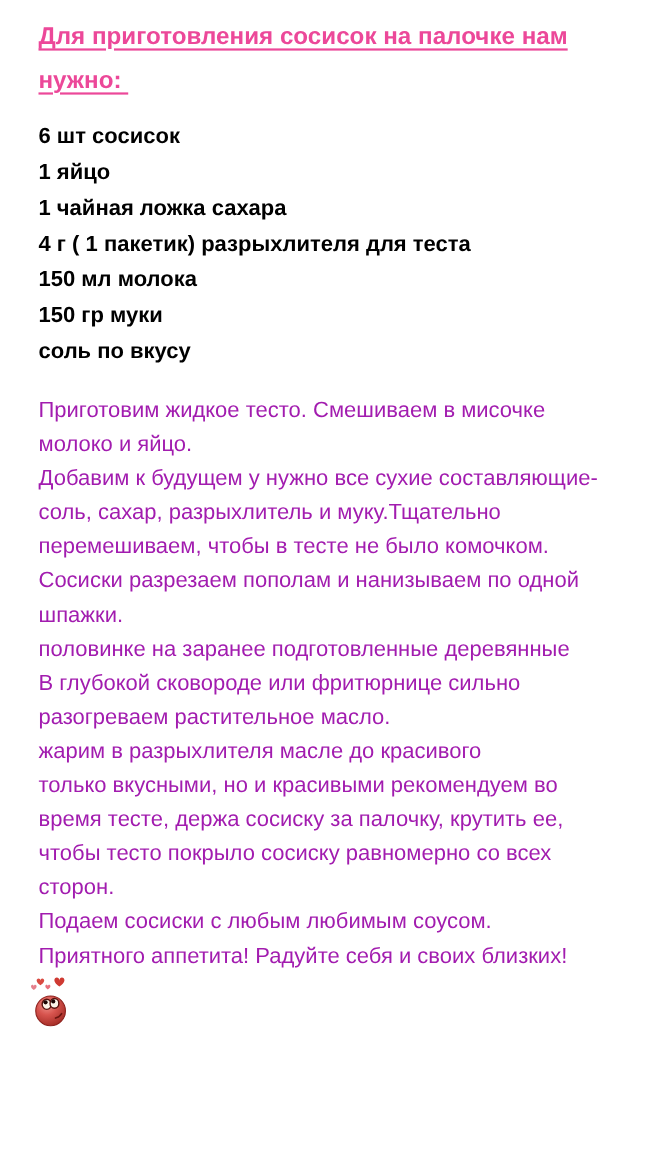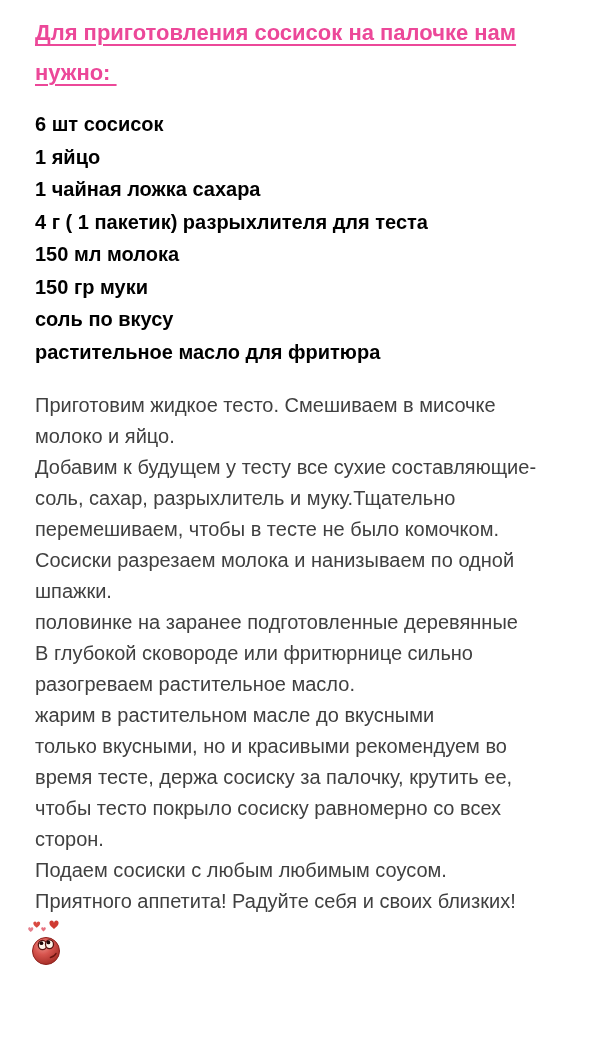--- a/index.html
+++ b/index.html
@@ -28,21 +28,21 @@
     margin-top: 15px;
     font-size: 20px;
     font-weight: bold;
     line-height: 32.5px;
     color: #000000;
   }
   .instructions {
     margin-top: 22px;
     font-size: 20px;
     line-height: 31px;
-    color: #404040;
+    color: #a21caf;
   }
   .line { white-space: nowrap; }
   .emoji {
     margin: 2px 0 0 -8px;
     width: 42px;
     height: 47px;
   }
   .emoji svg { display: block; }
 </style>
 </head>
@@ -54,36 +54,35 @@
 
   <div class="ingredients">
 
   <div class="line">6 шт сосисок</div>
       <div class="line">1 яйцо</div>
       <div class="line">1 чайная ложка сахара</div>
       <div class="line">4 г ( 1 пакетик) разрыхлителя для теста</div>
       <div class="line">150 мл молока</div>
       <div class="line">150 гр муки</div>
       <div class="line">соль по вкусу</div>
-      <div class="line">растительное масло для фритюра</div>
     </div>
 
   <div class="instructions">
 
   <div class="line">Приготовим жидкое тесто. Смешиваем в мисочке</div>
       <div class="line">молоко и яйцо.</div>
-      <div class="line">Добавим к будущем у тесту все сухие составляющие-</div>
+      <div class="line">Добавим к будущем у нужно все сухие составляющие-</div>
       <div class="line">соль, сахар, разрыхлитель и муку.Тщательно</div>
       <div class="line">перемешиваем, чтобы в тесте не было комочком.</div>
-      <div class="line">Сосиски разрезаем молока и нанизываем по одной</div>
+      <div class="line">Сосиски разрезаем пополам и нанизываем по одной</div>
       <div class="line">шпажки.</div>
       <div class="line">половинке на заранее подготовленные деревянные</div>
       <div class="line">В глубокой сковороде или фритюрнице сильно</div>
       <div class="line">разогреваем растительное масло.</div>
-      <div class="line">жарим в растительном масле до вкусными</div>
+      <div class="line">жарим в разрыхлителя масле до красивого</div>
       <div class="line">только вкусными, но и красивыми рекомендуем во</div>
       <div class="line">время тесте, держа сосиску за палочку, крутить ее,</div>
       <div class="line">чтобы тесто покрыло сосиску равномерно со всех</div>
       <div class="line">сторон.</div>
       <div class="line">Подаем сосиски с любым любимым соусом.</div>
       <div class="line">Приятного аппетита! Радуйте себя и своих близких!</div>
     </div>
 
   <div class="emoji">
     <svg width="42" height="47" viewBox="0 0 42 47" xmlns="http://www.w3.org/2000/svg">

